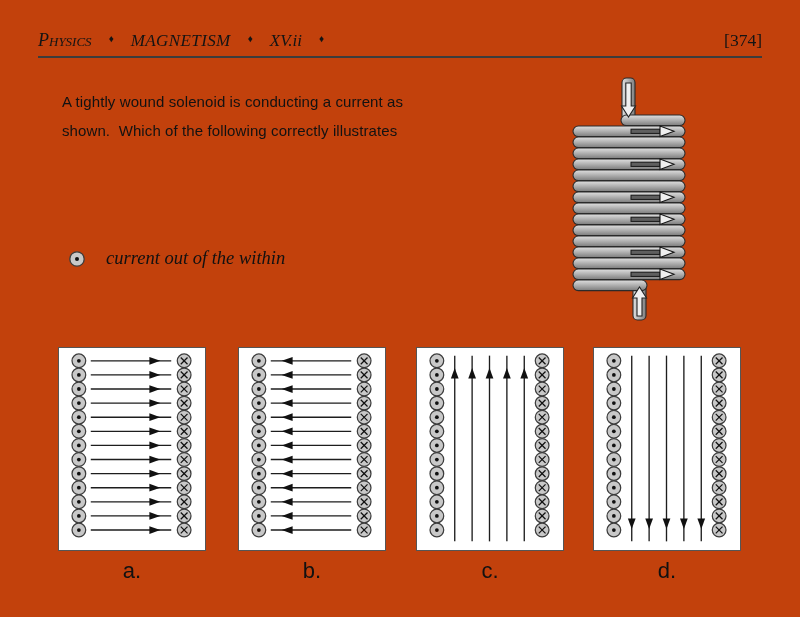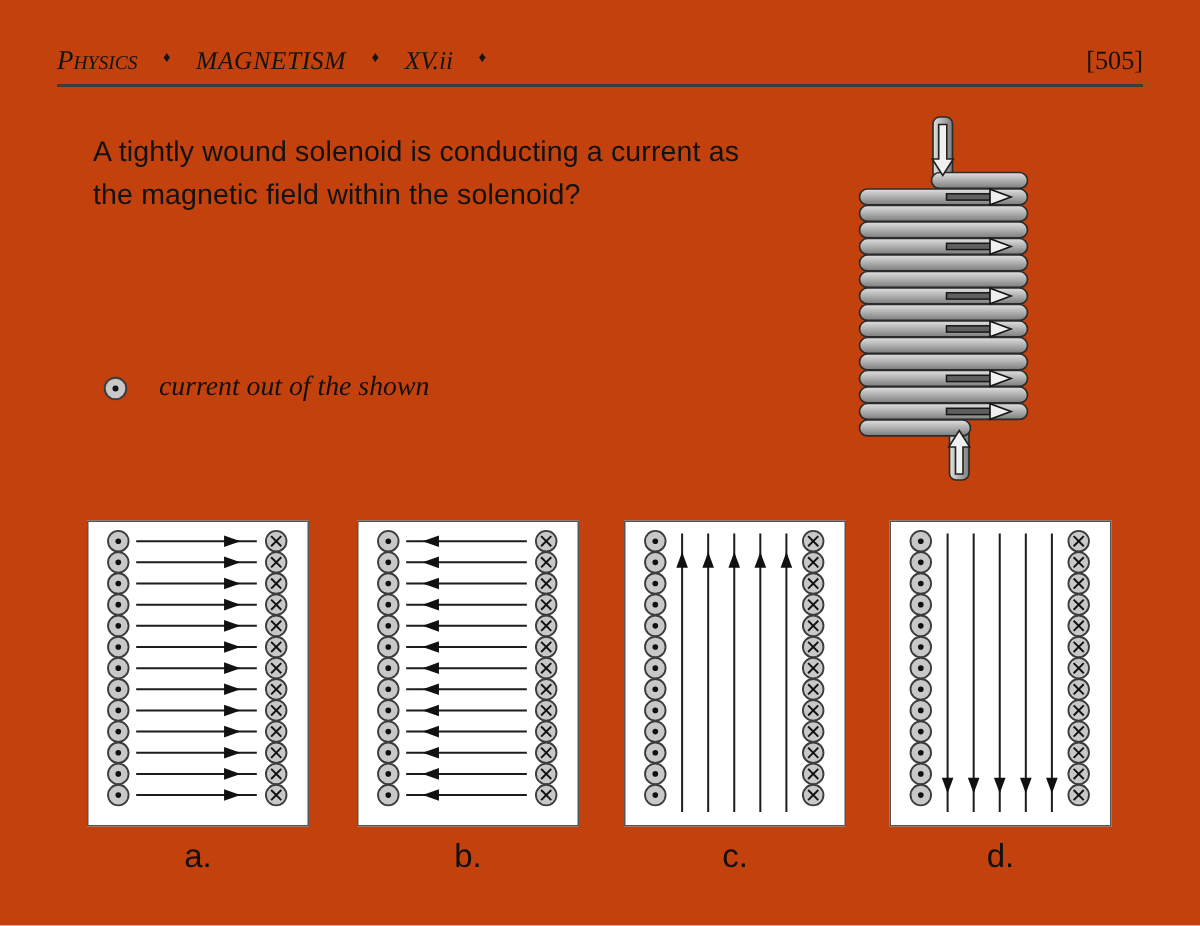--- a/index.html
+++ b/index.html
@@ -11,21 +11,21 @@
               font-family:"Liberation Serif",serif;font-style:italic;font-size:17px;color:#141414;}
   .hdr-course{font-variant:small-caps;font-size:18px;}
   .hdr-sep{font-style:normal;font-size:10px;margin:0 17px;align-self:center;position:relative;top:-2px;}
   .hdr-unit{letter-spacing:.4px;font-family:Liberation Serif, serif;}
   .hdr-topic{font-weight:600;}
   .hdr-spacer{flex:1;}
   .hdr-page{font-style:normal;font-size:17.5px;}
   .rule{position:absolute;left:38px;top:56px;width:724px;height:2px;background:#3c3c3c;}
 
   
-  .question{position:absolute;left:62px;top:88px;font-size:19px;line-height:28.5px;
+  .question{position:absolute;left:62px;top:88px;font-size:15px;line-height:28.5px;
             color:#121212;letter-spacing:.1px;}
   .question div{white-space:pre;}
 
   
   .legend-row{position:absolute;display:flex;align-items:center;gap:20px;
               font-family:"Liberation Serif",serif;font-style:italic;font-size:18.5px;color:#111;}
   .legend-row.first{left:68px;top:248px;}
   .legend-row.second{left:68px;top:288px;}
   .legend-icon{display:block;}
 
@@ -45,35 +45,35 @@
 <div class="page">
 
   <div class="header-row">
     <span class="hdr-course">Physics</span>
     <span class="hdr-sep">♦</span>
     <span class="hdr-unit">MAGNETISM</span>
     <span class="hdr-sep">♦</span>
     <span class="hdr-section">XV.ii</span>
     <span class="hdr-sep">♦</span>
     <span class="hdr-spacer"></span>
-    <span class="hdr-page">[505]</span>
+    <span class="hdr-page">[374]</span>
   </div>
   <div class="rule"></div>
 
   <div class="question">
     <div>A tightly wound solenoid is conducting a current as</div>
-    <div>the magnetic field within the solenoid?</div>
+    <div>shown.  Which of the following correctly illustrates</div>
   </div>
 
   <div class="legend-row first">
     <svg class="legend-icon" width="18" height="18" viewBox="0 0 18 18">
       <circle cx="9" cy="9" r="7.2" fill="#c8c8c8" stroke="#3c3c3c" stroke-width="1.3"></circle>
       <circle cx="9" cy="9" r="2" fill="#111"></circle>
     </svg>
-    <span>current out of the shown</span>
+    <span>current out of the within</span>
   </div>
 
   <div class="solenoid-wrap"><svg width="130" height="258" viewBox="0 0 130 258">
         <defs>
           <linearGradient id="gTubeV" x1="0" y1="0" x2="0" y2="1">
             <stop offset="0" stop-color="#e0e0e0"></stop>
             <stop offset="0.45" stop-color="#b4b4b4"></stop>
             <stop offset="1" stop-color="#7c7c7c"></stop>
           </linearGradient>
           <linearGradient id="gTubeH" x1="0" y1="0" x2="1" y2="0">

